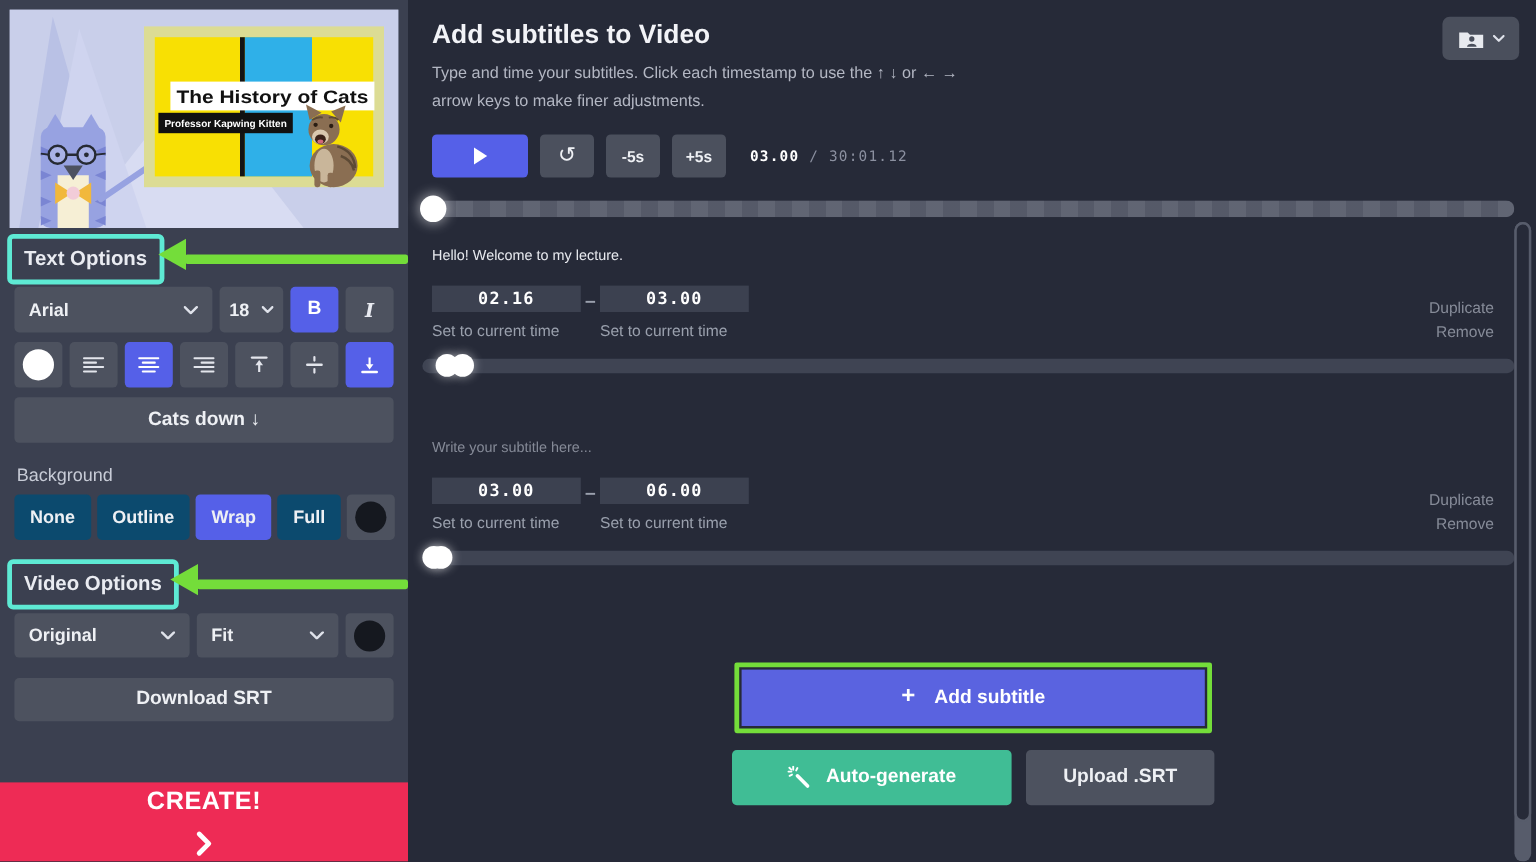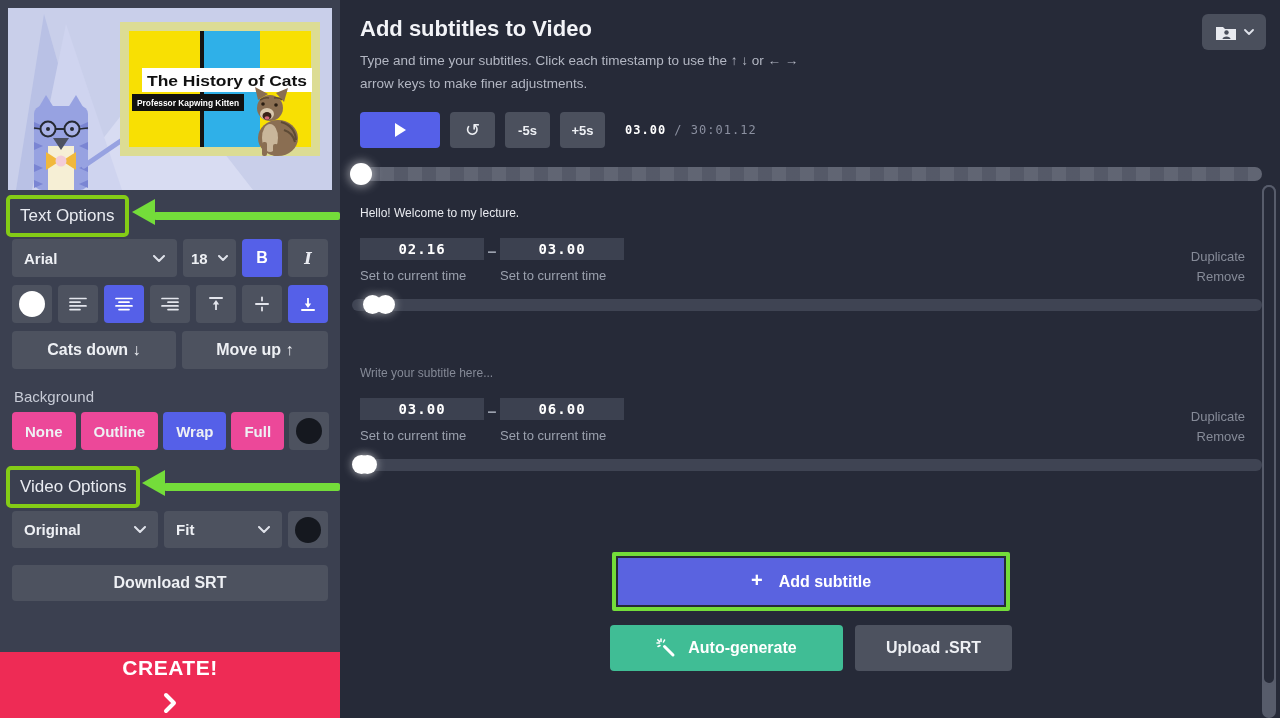--- a/index.html
+++ b/index.html
@@ -6,22 +6,22 @@
   html,body { width:1280px; height:718px; overflow:hidden; }
   body { background:#262a38; font-family:"Liberation Sans", sans-serif; color:#eef0f4; }
   .app { display:flex; width:1280px; height:718px; }
 
   
   .sidebar { width:340px; flex-shrink:0; background:#3b4050; position:relative; display:flex; flex-direction:column; }
   .preview { margin:8px 8px 0 8px; height:182px; overflow:hidden; background:#c9cfea; }
   .preview svg { display:block; }
 
   .hl-row { position:relative; height:44px; margin-top:5px; flex-shrink:0; }
-  .hl-box { position:absolute; left:6px; top:0; height:42px; border:4px solid #84cc16; border-radius:5px;
-            display:flex; align-items:center; padding:0 10px; font-size:17px; font-weight:400; color:#e9ebf1; white-space:nowrap; }
+  .hl-box { position:absolute; left:6px; top:0; height:42px; border:4px solid #5eead4; border-radius:5px;
+            display:flex; align-items:center; padding:0 10px; font-size:17px; font-weight:700; color:#e9ebf1; white-space:nowrap; }
   .arrow-shaft { position:absolute; right:0; top:17px; height:8px; background:#74dd3a; border-radius:2px; }
   .arrow-head { position:absolute; top:4px; width:0; height:0;
                 border-top:13px solid transparent; border-bottom:13px solid transparent; border-right:23px solid #74dd3a; }
   .hl-text .arrow-shaft { left:154px; }
   .hl-text .arrow-head  { left:132px; }
   .hl-video .arrow-shaft { left:164px; }
   .hl-video .arrow-head  { left:142px; }
 
   .srow { display:flex; gap:6px; margin:0 12px 8px 12px; flex-shrink:0; }
   .sel { background:#4d525f; border-radius:4px; height:38px; display:flex; align-items:center;
@@ -30,21 +30,21 @@
             align-items:center; justify-content:center; cursor:pointer; flex-shrink:0; }
   .blue { background:#5560e8 !important; }
   .bold-glyph { font-size:16px; font-weight:800; color:#fff; }
   .italic-glyph { font-family:"DejaVu Serif", serif; font-style:italic; font-weight:700; font-size:16px; color:#e9ebf1; }
   .circle-white { width:26px; height:26px; border-radius:50%; background:#fff; }
   .circle-black { width:26px; height:26px; border-radius:50%; background:#15181f; }
 
   .section-label { margin:11px 14px 7px 14px; font-size:15px; color:#c7cbd6; flex-shrink:0; }
   .wbtn { flex:1; height:38px; background:#4d525f; border:none; border-radius:4px; color:#eef0f4;
           font-size:16px; font-weight:700; cursor:pointer; font-family:inherit; }
-  .bgbtn { height:38px; background:#ec4899; border:none; border-radius:4px; color:#eef0f4;
+  .bgbtn { height:38px; background:#0c4a6e; border:none; border-radius:4px; color:#eef0f4;
            font-size:15px; font-weight:700; padding:0 13px; cursor:pointer; font-family:inherit; }
   .download { margin:9px 12px 0 12px; height:36px; background:#4d525f; border:none; border-radius:4px;
               color:#eef0f4; font-size:16px; font-weight:700; cursor:pointer; font-family:inherit; flex-shrink:0; }
   .create { margin-top:auto; height:66px; background:#ee2b55; border:none; color:#fff; font-size:21px;
             font-weight:800; letter-spacing:.5px; display:flex; align-items:center; justify-content:center;
             gap:12px; cursor:pointer; font-family:inherit; flex-shrink:0;flex-direction:column; }
 
   
   .main { flex:1; position:relative; padding:14px 18px 0 20px; }
   .header-row { display:flex; justify-content:space-between; align-items:flex-start; }
@@ -250,21 +250,20 @@
         <svg width="16" height="16">
           <line x1="2" y1="14" x2="14" y2="14" stroke="#ffffff" stroke-width="2" stroke-linecap="round"></line>
           <line x1="8" y1="2" x2="8" y2="9" stroke="#ffffff" stroke-width="1.8"></line>
           <path d="M8 12 L4.8 7.6 H11.2 Z" fill="#ffffff"></path>
           </svg>
       </button>
     </div>
 
     <div class="srow">
       <button class="wbtn" style="flex:1.12;">Cats down ↓</button>
-      <button class="wbtn">Move up ↑</button>
     </div>
 
     <div class="section-label">Background</div>
     <div class="srow" style="gap:5px;">
       <button class="bgbtn">None</button>
       <button class="bgbtn">Outline</button>
       <button class="bgbtn blue">Wrap</button>
       <button class="bgbtn">Full</button>
       <button class="btn-sq">
           <span class="circle-black"></span>

